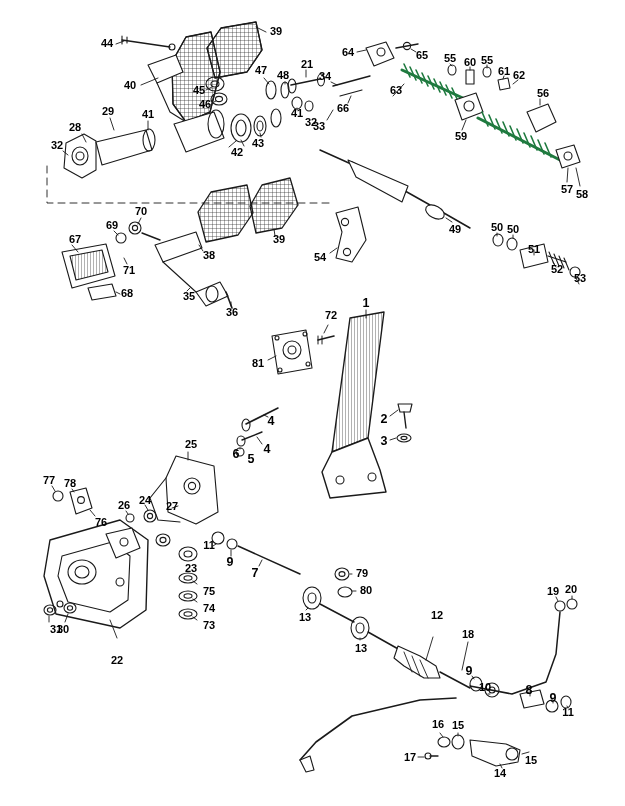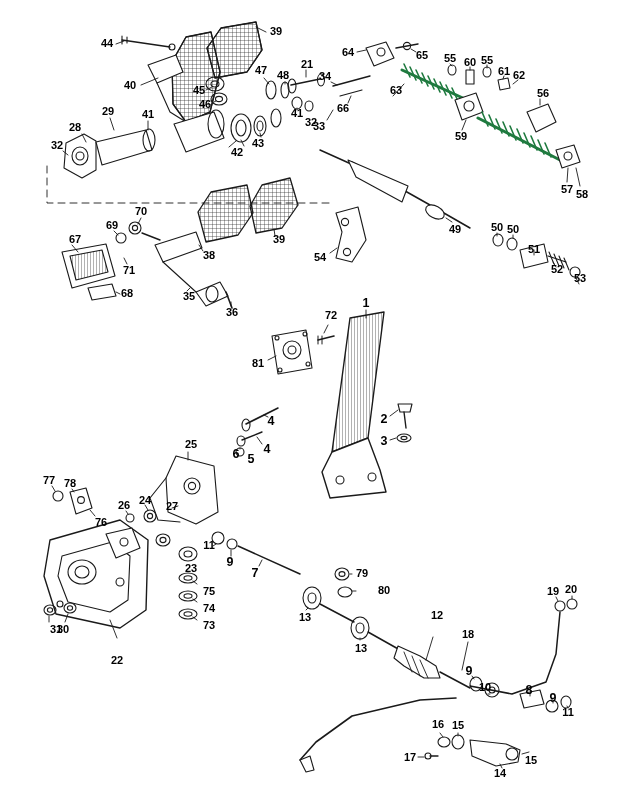--- a/index.html
+++ b/index.html
@@ -427,21 +427,21 @@
       <div class="callout" style="left: 124px; top: 505px;">26</div>
       <div class="callout" style="left: 145px; top: 500px;">24</div>
       <div class="callout" style="left: 209px; top: 545px;">11</div>
       <div class="callout big" style="left: 230px; top: 562px;">9</div>
       <div class="callout big" style="left: 255px; top: 573px;">7</div>
       <div class="callout" style="left: 191px; top: 568px;">23</div>
       <div class="callout" style="left: 209px; top: 591px;">75</div>
       <div class="callout" style="left: 209px; top: 608px;">74</div>
       <div class="callout" style="left: 209px; top: 625px;">73</div>
       <div class="callout" style="left: 362px; top: 573px;">79</div>
-      <div class="callout" style="left: 384px; top: 590px; text-align: right;">80</div>
+      <div class="callout" style="left: 366px; top: 590px; text-align: right;">80</div>
       <div class="callout" style="left: 305px; top: 617px;">13</div>
       <div class="callout" style="left: 361px; top: 648px;">13</div>
       <div class="callout" style="left: 437px; top: 615px; text-align: right;">12</div>
       <div class="callout" style="left: 468px; top: 634px;">18</div>
       <div class="callout" style="left: 553px; top: 591px;">19</div>
       <div class="callout" style="left: 571px; top: 589px;">20</div>
       <div class="callout" style="left: 48px; top: 629px; margin-left: 8px;">31</div>
       <div class="callout" style="left: 63px; top: 629px;">30</div>
       <div class="callout" style="left: 117px; top: 660px;">22</div>
       <div class="callout big" style="left: 469px; top: 671px;">9</div>

